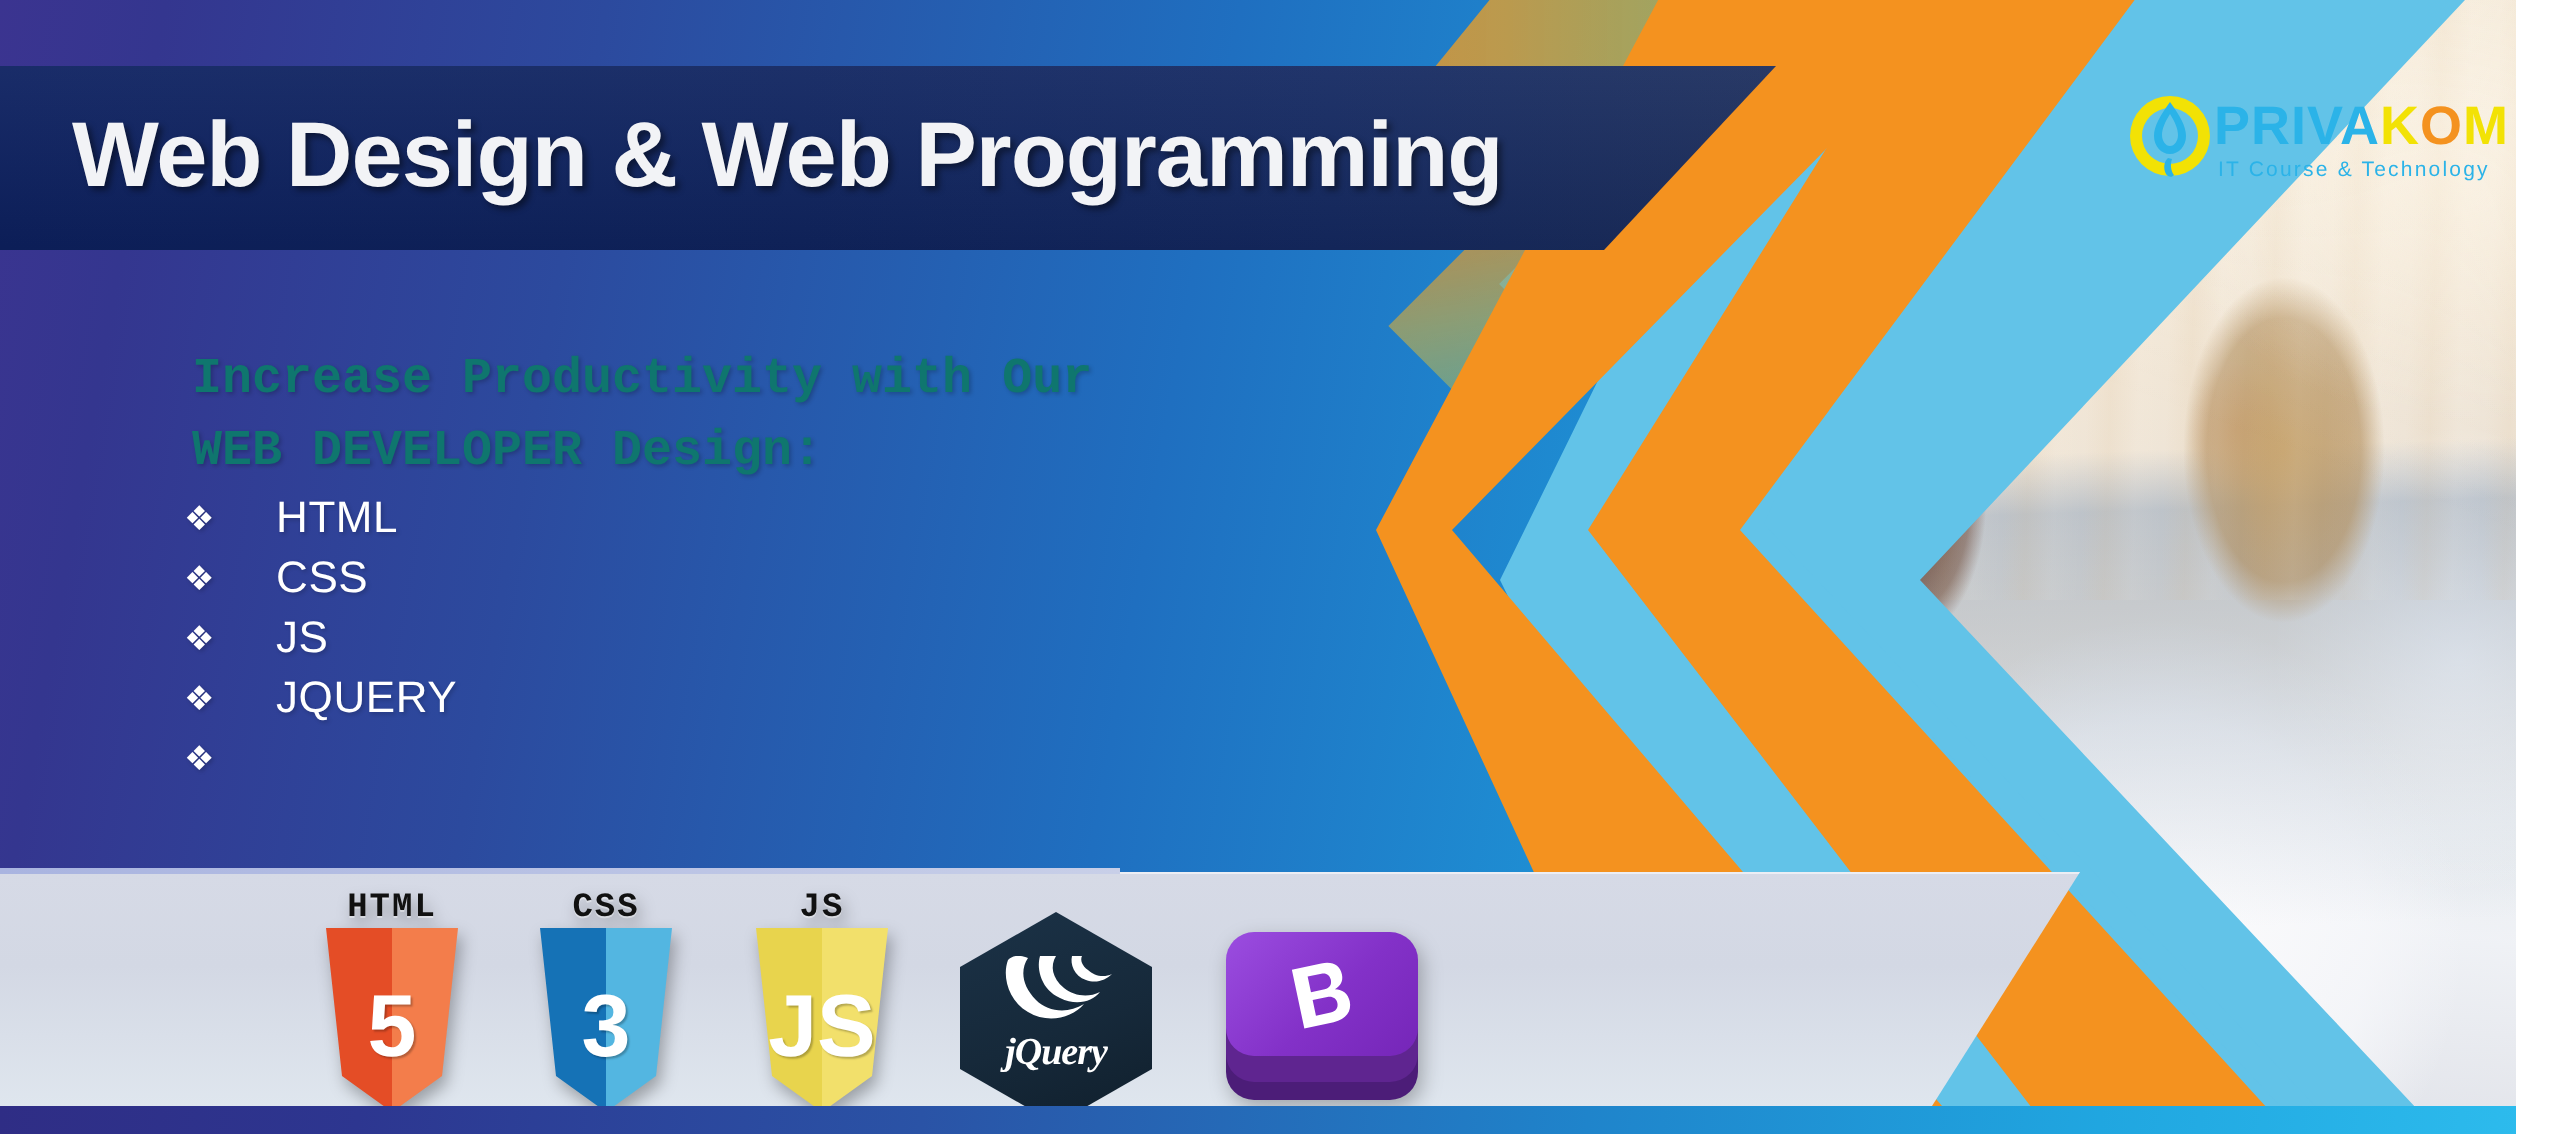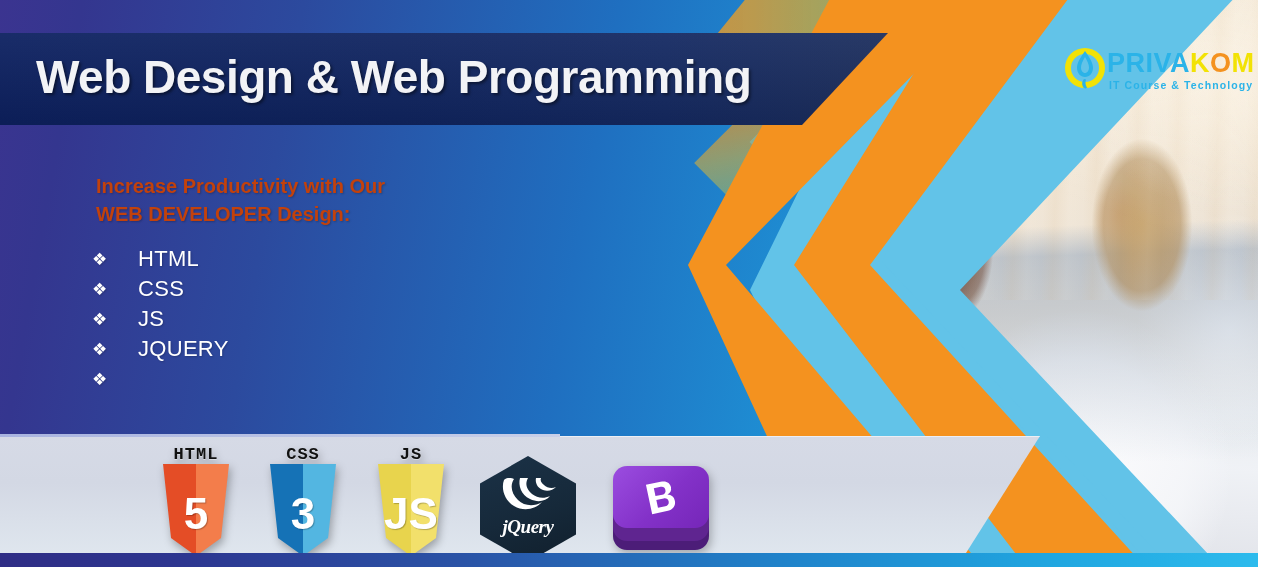--- a/index.html
+++ b/index.html
@@ -161,23 +161,24 @@
   .title-text {
     position:absolute; left:36px; top:50px;
     font-size:46px; font-weight:bold; color:#f2f3f6;
     letter-spacing:-0.5px; white-space:nowrap;
     text-shadow:2px 2px 3px rgba(0,0,0,0.45);
   }
 
   
   .headline {
     position:absolute; left:96px; top:172px;
-    font-size:20px; font-weight:bold; color:#c2410c;
+    font-size:25px; font-weight:bold; color:#0f766e;
     line-height:1.42; white-space:nowrap;
     text-shadow:1px 1px 2px rgba(0,0,0,0.22);
+    font-family:Liberation Mono, monospace;
   }
   .course-list {
     position:absolute; left:92px; top:244px;
     list-style:none;
   }
   .course-list li {
     display:flex; align-items:center;
     height:30px; color:#ffffff;
     font-size:22px; letter-spacing:.3px;
     text-shadow:1px 1px 2px rgba(0,0,0,0.20);
@@ -296,21 +297,21 @@
     position:absolute; left:44px; top:4px;
     font-size:27px; font-weight:bold; letter-spacing:0.5px;
     line-height:1; white-space:nowrap;
     font-family:"Liberation Sans", sans-serif;
   }
   .logo-word .c-blue { color:#2bb3e8; }
   .logo-word .c-yel  { color:#f2e205; }
   .logo-word .c-orng { color:#f4921f; }
   .logo-tag {
     position:absolute; left:46px; top:33px;
-    font-size:10.5px; font-weight:bold; color:#2bb3e8;
+    font-size:10.5px; font-weight:normal; color:#2bb3e8;
     letter-spacing:1.1px; white-space:nowrap;
   }
 </style>
 </head>
 <body>
 
 <div id="banner">
 
   <div class="bg-gradient"></div>
 

